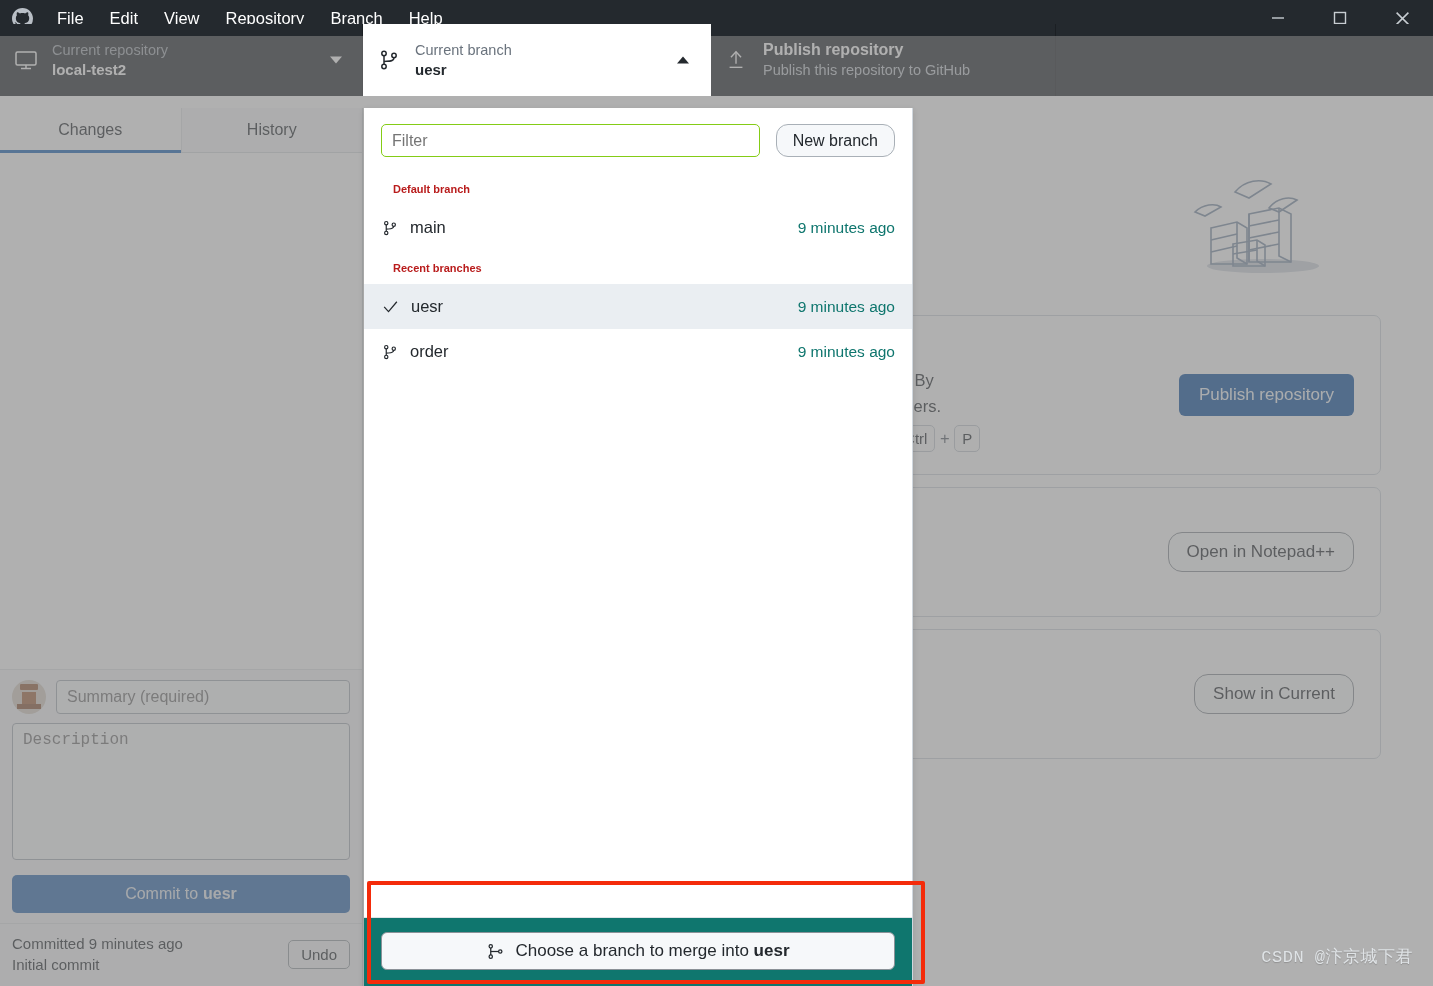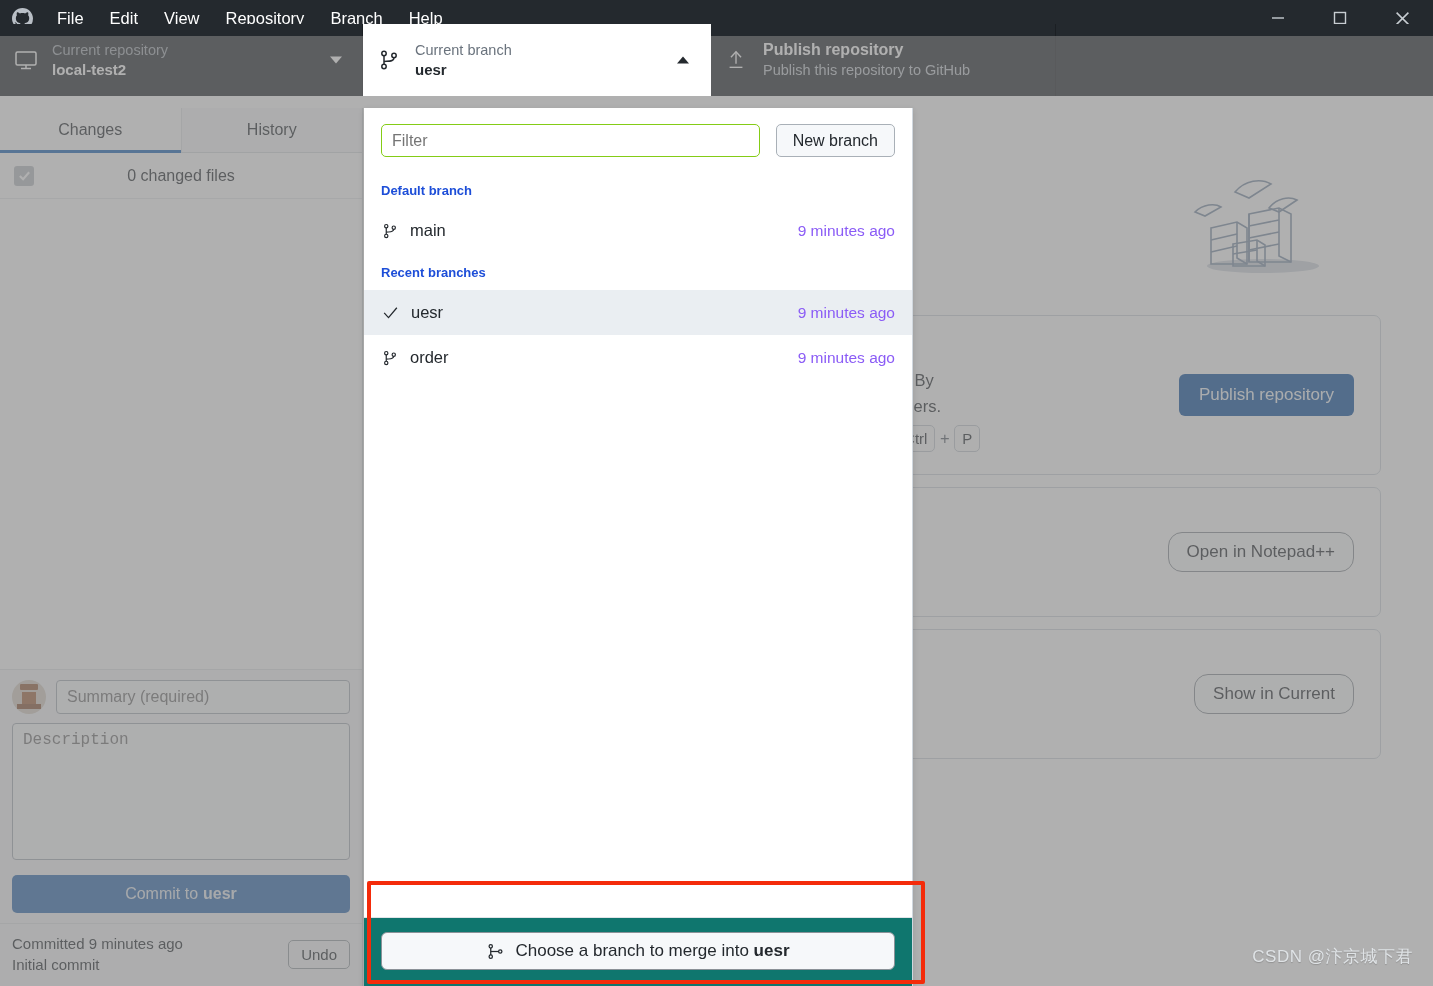--- a/index.html
+++ b/index.html
@@ -202,34 +202,34 @@
     display: flex; flex-direction: column;
     box-shadow: 0 2px 6px rgba(0,0,0,0.12);
   }
   .dd-top { padding: 16px 17px 14px 17px; display: flex; gap: 16px; }
   .filter {
     flex: 1; height: 33px; border: 1px solid #84cc16; border-radius: 5px;
     font-size: 16px; color: #57606a; padding: 0 10px; outline: none;
     font-family: "Liberation Sans", sans-serif; background: #ffffff;
   }
   .newbranch {
-    border: 1px solid #a9b0b7; border-radius: 5px; background: #f6f8fa;
+    border: 1px solid #a9b0b7; border-radius: 12px; background: #f6f8fa;
     font-size: 16px; color: #24292e; padding: 0 16px; height: 33px;
     font-family: "Liberation Sans", sans-serif; white-space: nowrap;
   }
   .dd-list { flex: 1; overflow: hidden; }
-  .grp-head { font-size: 13px; font-weight: bold; color: #1d4ed8; padding: 12px 17px 10px 17px; }
+  .grp-head { font-size: 11px; font-weight: bold; color: #b91c1c; padding: 12px 17px 10px 29px; }
   .branch-row {
     height: 45px; display: flex; align-items: center; padding: 0 17px;
     font-size: 16.5px; color: #24292e; justify-content: space-between;
   }
   .branch-row.sel { background: #eaeef2; }
   .branch-left { display: flex; align-items: center; gap: 11px; }
   .branch-left svg { fill: none; stroke: #24292e; stroke-width: 1.6; flex: 0 0 auto; }
-  .branch-time { font-size: 15.5px; color: #8b5cf6; }
+  .branch-time { font-size: 15.5px; color: #0f766e; }
 
   .dd-foot {
     border-top: 1px solid #e1e4e8; padding: 14px 17px 16px 17px; background: #0f766e;
   }
   .merge-btn {
     width: 100%; height: 38px; border: 1px solid #8b9298; border-radius: 6px;
     background: #f6f8fa; font-size: 17px; color: #24292e;
     display: flex; align-items: center; justify-content: center; gap: 10px;
     font-family: "Liberation Sans", sans-serif;
   }
@@ -238,20 +238,21 @@
 
   .highlight-box {
     position: absolute; left: 367px; top: 881px; width: 558px; height: 103px;
     border: 4px solid #f42b0a; z-index: 60; pointer-events: none; border-radius: 2px;
   }
 
   .watermark {
     position: absolute; right: 20px; bottom: 18px; z-index: 70;
     font-size: 17px; color: #dfe3e6; letter-spacing: 0.5px;
     text-shadow: 0 1px 1px rgba(0,0,0,0.18);
+    font-family: Liberation Mono, monospace;
   }
 </style>
 </head>
 <body>
 
 <div id="app">
 
   <div class="titlebar">
     <div class="gh-logo">
       <svg viewBox="0 0 16 16">
@@ -336,28 +337,20 @@
 
     <div class="tb-rest"></div>
   </div>
 
   <div class="sidebar">
     <div class="tabs">
       <div class="tab active">Changes</div>
       <div class="tab">History</div>
     </div>
 
-    <div class="changed-row">
-      <div class="chk">
-        <svg width="13" height="13" viewBox="0 0 14 14">
-            <polyline points="2,7.5 5.5,11 12,3.5"></polyline>
-          </svg>
-      </div>
-      <div class="changed-label">0 changed files</div>
-    </div>
 
     <div class="file-area"></div>
 
     <div class="commit-area">
       <div class="summary-row">
         <div class="avatar">
           <div class="a1"></div>
             <div class="a2"></div>
             <div class="a3"></div>
         </div>

